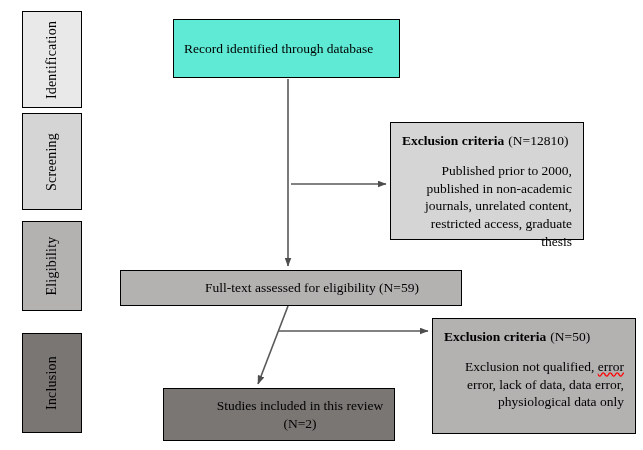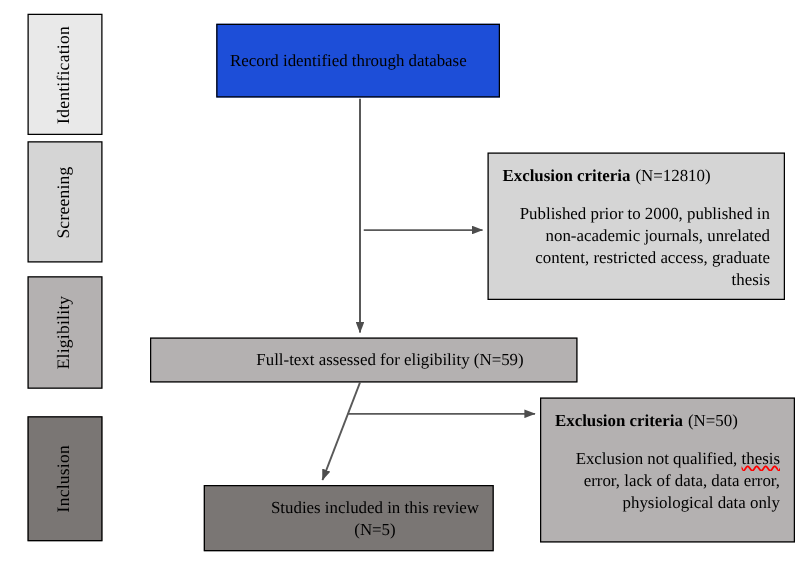--- a/index.html
+++ b/index.html
@@ -117,52 +117,52 @@
 
     <line x1="288" y1="79" x2="288" y2="266" stroke="#595959" stroke-width="1.6" marker-end="url(#arrowhead)"></line>
 
     <line x1="291" y1="184" x2="386" y2="184" stroke="#595959" stroke-width="1.4" marker-end="url(#arrowhead)"></line>
 
     <line x1="288" y1="306" x2="258" y2="384" stroke="#595959" stroke-width="1.6" marker-end="url(#arrowhead)"></line>
 
     <line x1="278" y1="331" x2="428" y2="331" stroke="#595959" stroke-width="1.4" marker-end="url(#arrowhead)"></line>
   </svg>
 
-  <div class="box" style="left:173px; top:19px; width:227px; height:59px; background:#1d4ed8;">
+  <div class="box" style="left:173px; top:19px; width:227px; height:59px; background:#5eead4;">
     <div class="box-inner" style="display:flex; flex-direction:column; justify-content:center;">
       <span>Record identified through database</span>
     </div>
   </div>
 
-  <div class="box" style="left:390px; top:122px; width:238px; height:118px; background:#d5d5d5;">
+  <div class="box" style="left:390px; top:122px; width:194px; height:118px; background:#d5d5d5;">
     <div class="box-inner" style="padding:9px 11px;">
       <div class="excl-title">
         <span>Exclusion criteria</span><span class="count" style="margin-left:4px;">(N=12810)</span>
       </div>
       <div class="excl-body">Published prior to 2000, published in non-academic journals, unrelated content, restricted access, graduate thesis</div>
     </div>
   </div>
 
   <div class="box center-box" style="left:120px; top:270px; width:342px; height:36px; background:#b4b1b1;">
     <div class="box-inner">
       <span>Full-text assessed for eligibility (N=59)</span>
     </div>
   </div>
 
   <div class="box" style="left:432px; top:318px; width:204px; height:116px; background:#b4b1b1;">
     <div class="box-inner" style="padding:9px 11px;">
       <div class="excl-title">
         <span>Exclusion criteria</span><span class="count" style="margin-left:4px;">(N=50)</span>
       </div>
       <div class="excl-body">
-        <span>Exclusion not qualified, </span><span class="misspelled">thesis</span><span> error, lack of data, data error, physiological data only</span>
+        <span>Exclusion not qualified, </span><span class="misspelled">error</span><span> error, lack of data, data error, physiological data only</span>
       </div>
     </div>
   </div>
 
   <div class="box center-box" style="left:163px; top:388px; width:232px; height:53px; background:#7a7674;">
     <div class="box-inner">
       <span>Studies included in this review</span>
-      <span>(N=5)</span>
+      <span>(N=2)</span>
     </div>
   </div>
 
 </div>
 
 </body></html>

